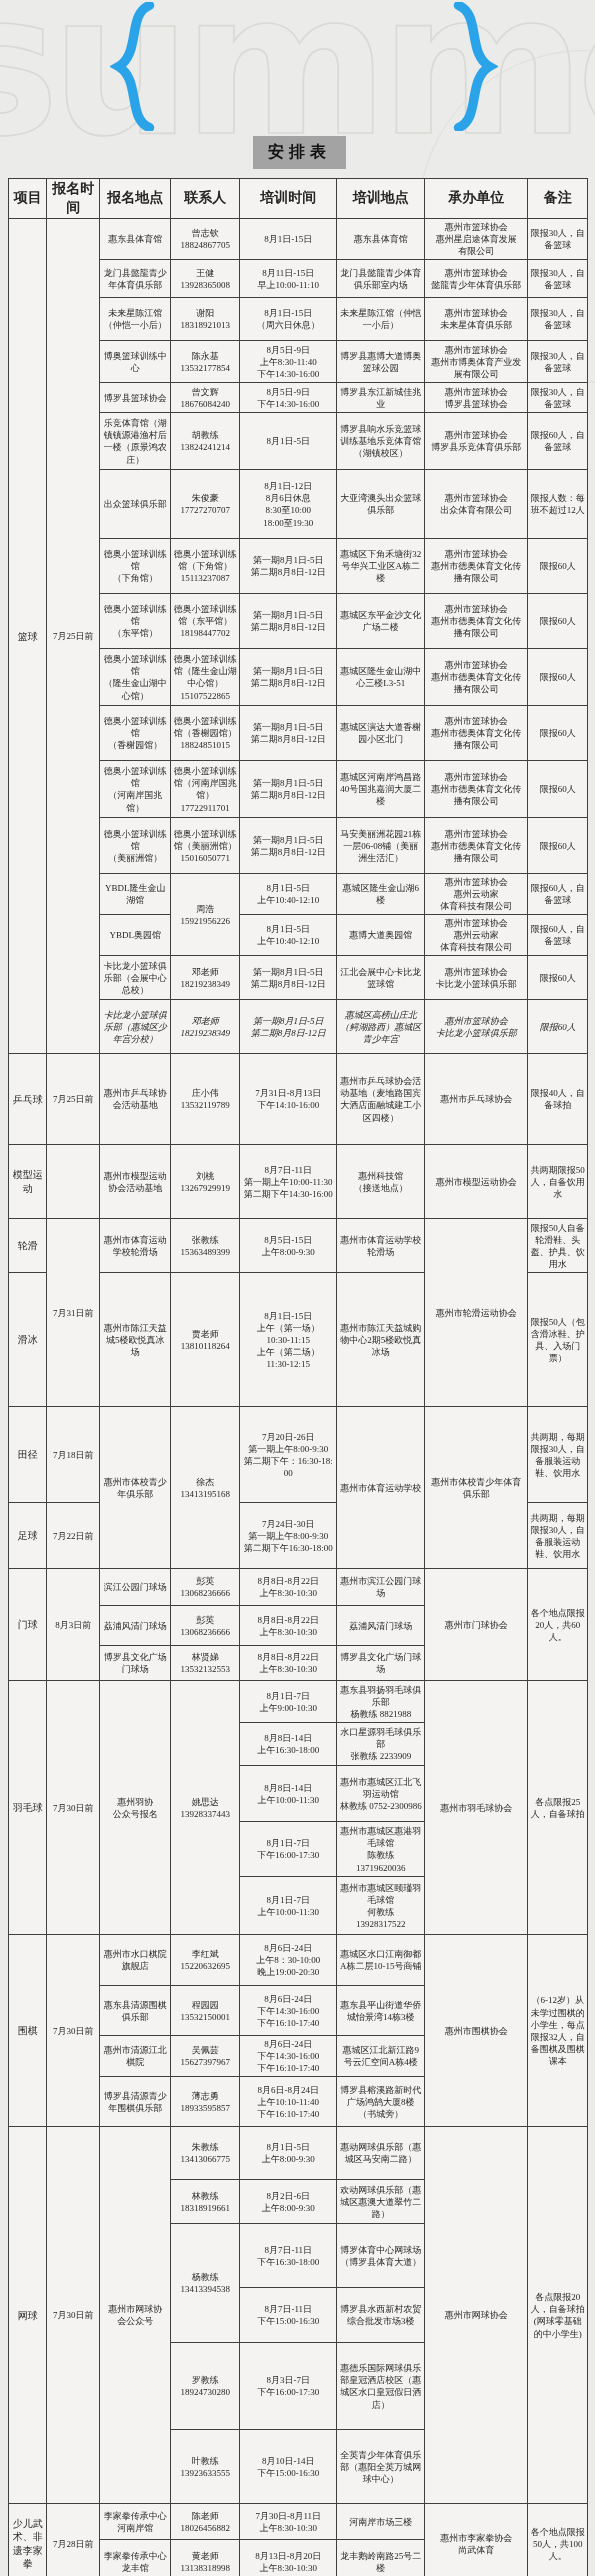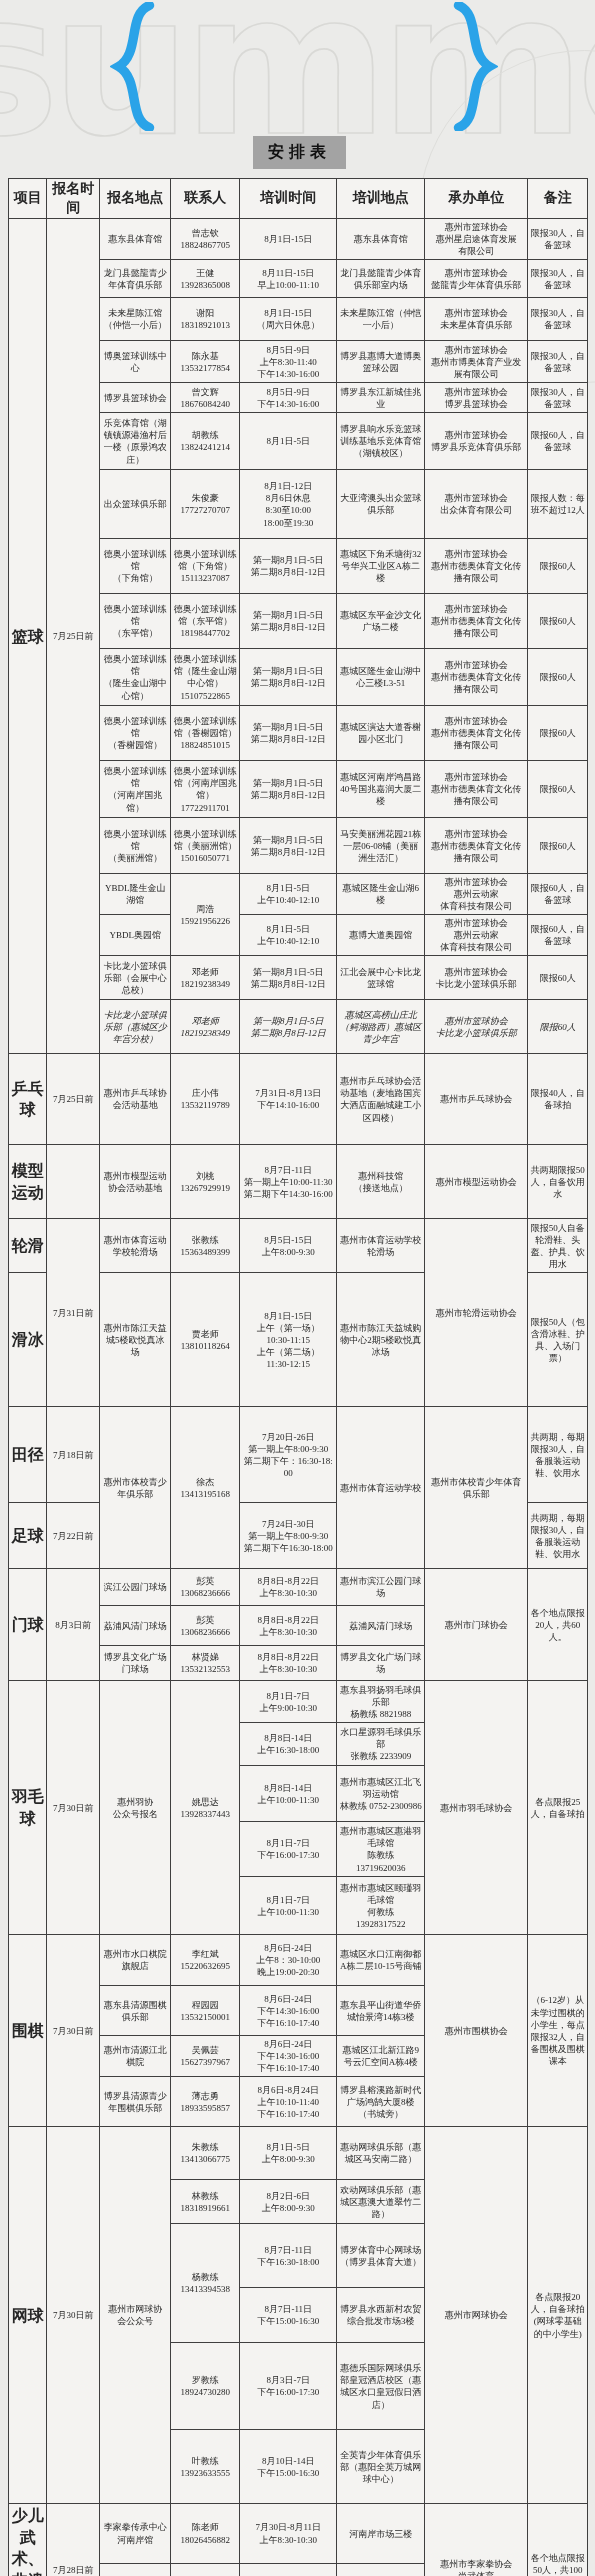--- a/index.html
+++ b/index.html
@@ -42,21 +42,21 @@
     background:#f4f3f1;
   }
   table.sched td,table.sched th{
     border:0.8px solid #3f3f3f;
     font-size:9px;line-height:1.35;
     text-align:center;vertical-align:middle;
     padding:0.8px 1.7px;white-space:pre-line;word-break:break-all;
     font-weight:normal;color:#262626;
   }
   table.sched th{font-size:14px;font-weight:bold;}
-  table.sched td.sec{font-size:16px;font-weight:bold;margin-left:23px;}
+  table.sched td.sec{font-size:10px;font-weight:normal;margin-left:23px;}
 </style>
 </head>
 <body>
 
 <div class="bg-word">summer</div>
 <div class="bg-circle"></div>
 
 <div class="hdr">
   <svg class="brace brace-left" viewBox="0 0 44 150">
     <path d="M40 4 C 14 14, 30 60, 4 75 C 30 90, 14 136, 40 146" fill="none" stroke="#2aa3e8" stroke-width="11" stroke-linecap="round"></path>

